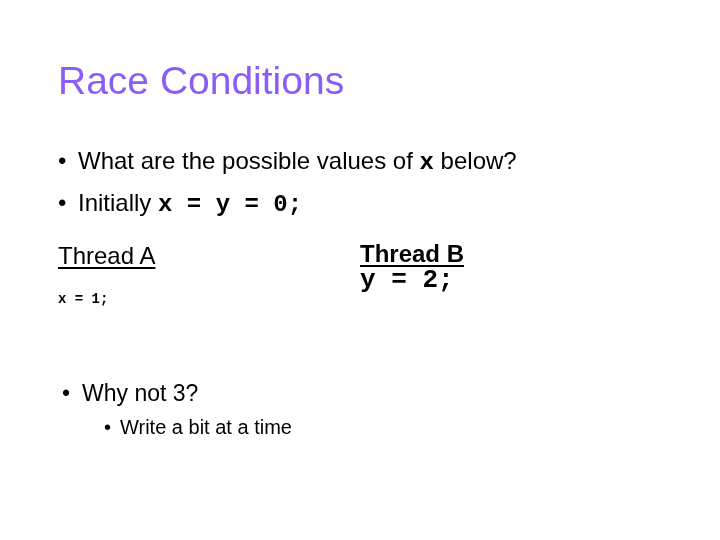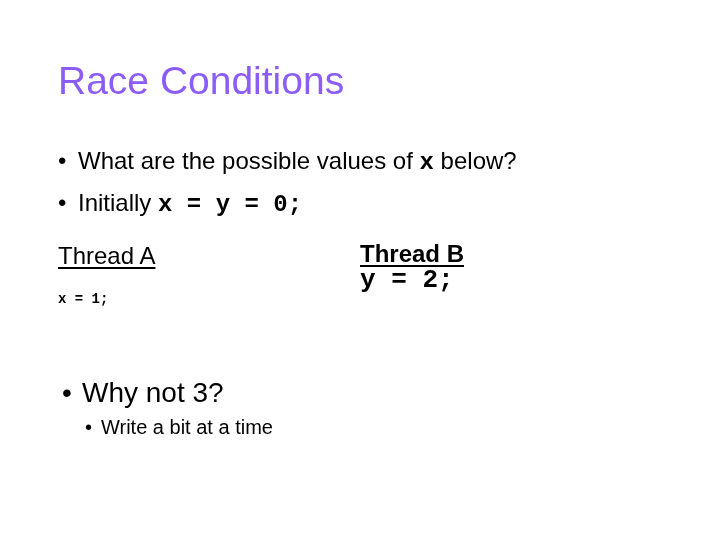--- a/index.html
+++ b/index.html
@@ -9,22 +9,22 @@
   .title { left:58px; top:58px; font-size:39px; color:#8b5cf6; line-height:46px; }
   .bullet { font-size:24px; line-height:30px; }
   .mono { font-family:"Liberation Mono", "DejaVu Sans Mono", monospace; font-weight:bold; }
   .dot { display:inline-block; width:20px; }
   .b1 { left:58px; top:146px; }
   .b2 { left:58px; top:188px; }
   .thA { left:58px; top:241px; font-size:24px; line-height:30px; text-decoration:underline; text-underline-offset:3px; }
   .thB { left:360px; top:239px; font-size:24px; line-height:30px; text-decoration:underline; text-underline-offset:3px;font-weight:bold; }
   .codeA { left:58px; top:285px; font-size:14px; line-height:28px; }
   .codeB { left:360px; top:266px; font-size:26px; line-height:28px; }
-  .b3 { left:62px; top:378px; font-size:28px; line-height:30px; }
-  .b4 { left:85px; top:414px; font-size:20px; line-height:26px; }
+  .b3 { left:62px; top:378px; font-size:23px; line-height:30px; }
+  .b4 { left:104px; top:414px; font-size:20px; line-height:26px; }
   .b4 .dot { width:16px; }
 </style>
 </head>
 <body>
 
 <div class="abs title">Race Conditions</div>
 
 <div class="abs bullet b1">
   <span class="dot">•</span><span>What are the possible values of </span><span class="mono">x</span><span> below?</span>
 </div>

